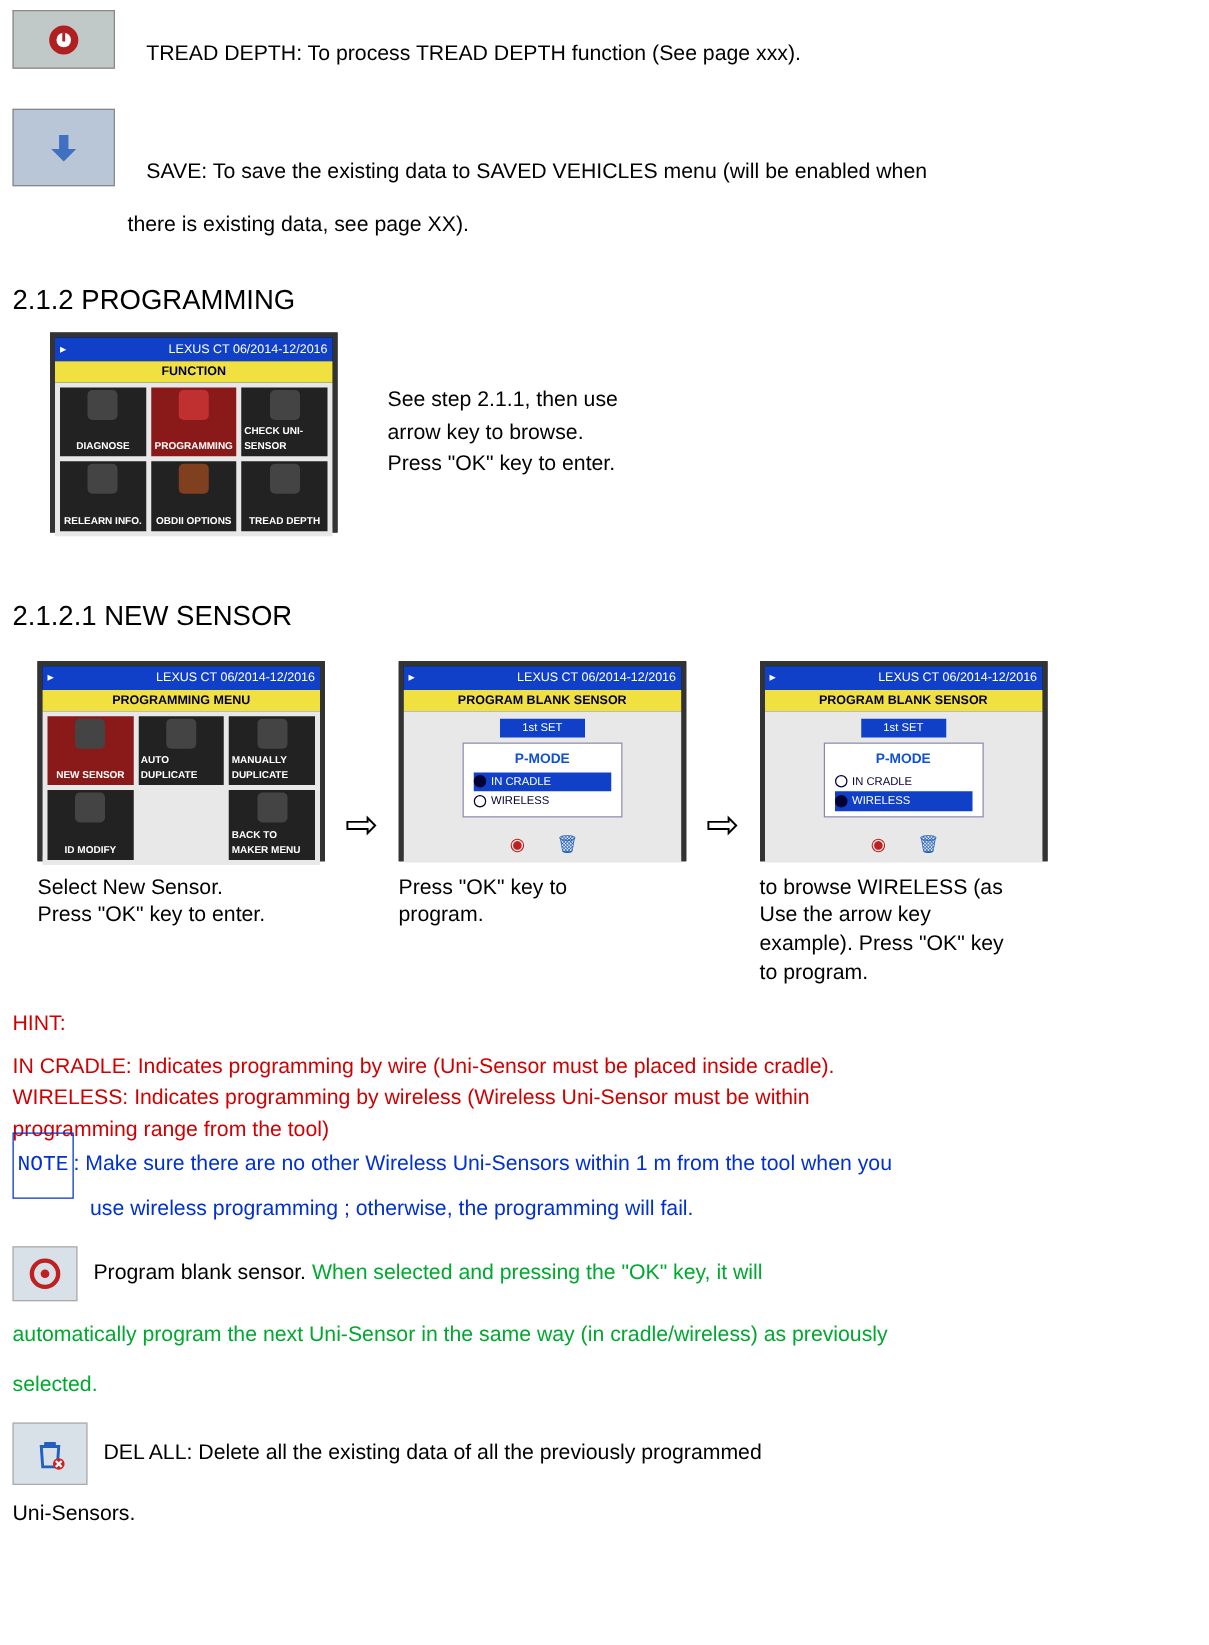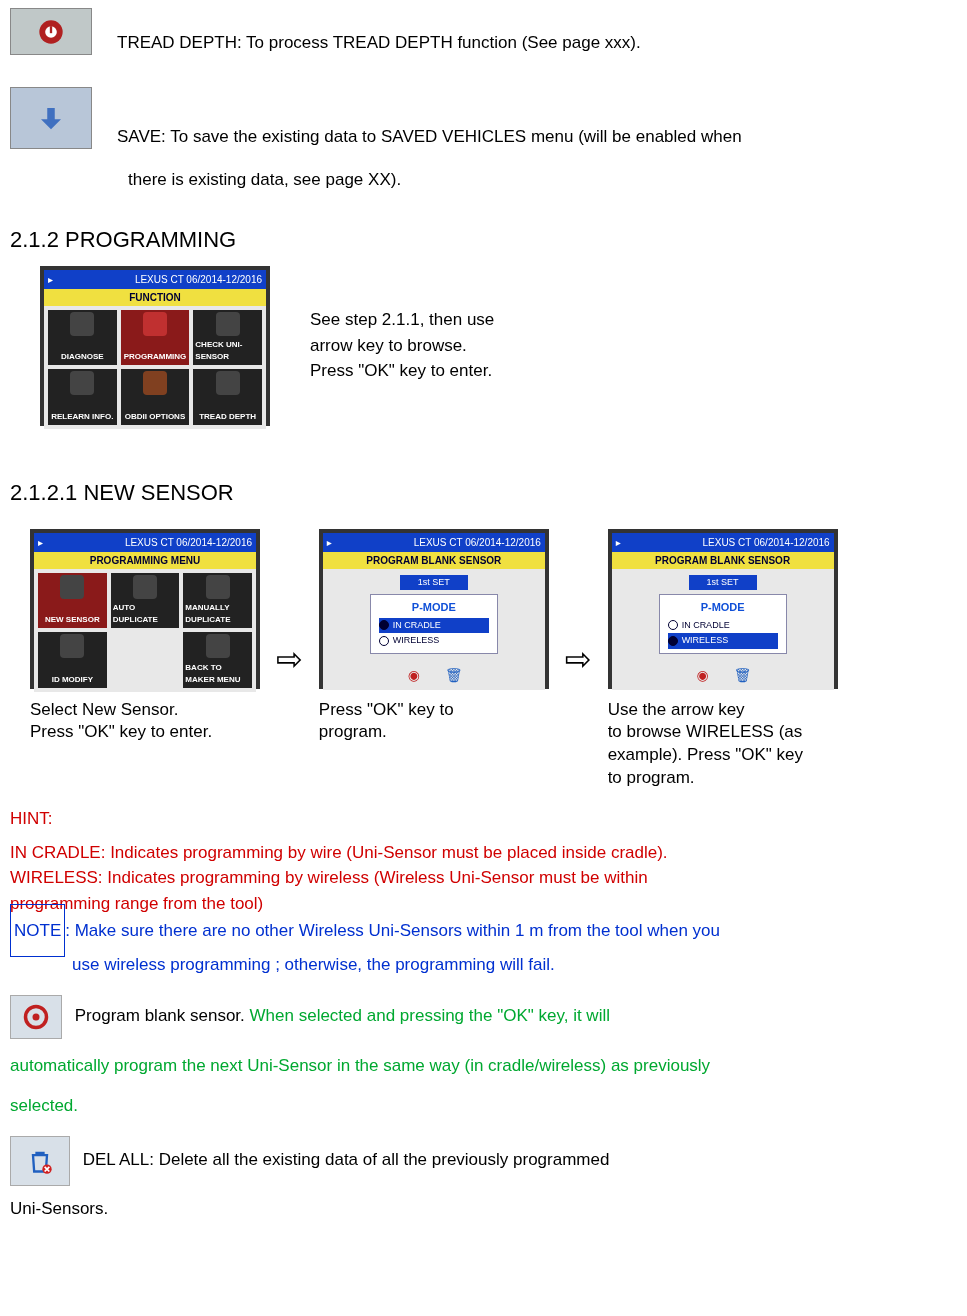--- a/index.html
+++ b/index.html
@@ -20,21 +20,21 @@
   }
   .row { display: flex; align-items: flex-end; gap: 25px; }
   .thumb {
     width: 80px; height: 45px;
     background: #c0c8c8;
     border: 1px solid #888;
     display: flex; align-items: center; justify-content: center;
     font-size: 20px;
   }
   .thumb-blue { background:#b8c6d8; }
-  .indent { margin-left: 118px; }
+  .indent { margin-left: 92px; }
   .screen {
     width: 230px; height: 160px;
     background: #000;
     border: 4px solid #333;
     color:#fff;
     font-family: Arial, sans-serif;
     font-size: 10px;
     position: relative;
     box-sizing: border-box;
   }
@@ -79,21 +79,21 @@
   .pmode .box .opt { display:flex; align-items:center; gap:4px; font-size:9px; color:#003; padding:1px 0;}
   .pmode .box .opt.sel { background:#1040c8; color:#fff;}
   .pmode .bottom-icons { position:absolute; bottom:4px; left:0; right:0; display:flex; justify-content:center; gap:20px;}
   .bi { width:20px; height:20px; display:flex; align-items:center; justify-content:center; font-size:14px;}
   .three-col { display:flex; align-items:flex-start; gap:6px; margin-top: 20px;}
   .col { display:flex; flex-direction:column; }
   .caption { font-family: Arial, sans-serif; font-size:17px; margin-top:10px; max-width:240px; line-height:1.35;}
   .red { color:#d00000; }
   .blue { color:#0030d0; }
   .green { color:#00a830; }
-  .notebox { border:1.5px solid #0030d0; padding:16px 3px; }
+  .notebox { border:1.5px solid #0030d0; padding:16px 3px;font-family:Liberation Mono, monospace; }
   .small-icon {
     width:50px; height:42px; background:#d8e0e8; border:1px solid #aaa;
     display:inline-flex; align-items:center; justify-content:center; font-size:20px;
     vertical-align: middle; margin-right:8px;
   }
   .line { margin: 8px 0; }
   .spacer { height: 8px; }
   .radio { width:8px; height:8px; border:1px solid #003; border-radius:50%; display:inline-block;}
   .radio.on { background:#003;}
 </style>
@@ -263,22 +263,22 @@
               <span>WIRELESS</span>
             </div>
         </div>
         <div class="bottom-icons">
           <div class="bi" style="color:#c02020;">◉</div>
           <div class="bi" style="color:#2060c0;">🗑</div>
         </div>
       </div>
     </div>
     <div class="caption">
+      <div>to browse WIRELESS (as</div>
       <div>Use the arrow key</div>
-      <div>to browse WIRELESS (as</div>
       <div>example). Press "OK" key</div>
       <div>to program.</div>
     </div>
   </div>
 </div>
 
 <div class="line red" style="margin-top:16px;">HINT:</div>
 <div class="line red" style="margin:0;">IN CRADLE: Indicates programming by wire (Uni-Sensor must be placed inside cradle).</div>
 <div class="line red" style="margin:0;">WIRELESS: Indicates programming by wireless (Wireless Uni-Sensor must be within</div>
 <div class="line red" style="margin:0;">programming range from the tool)</div>

